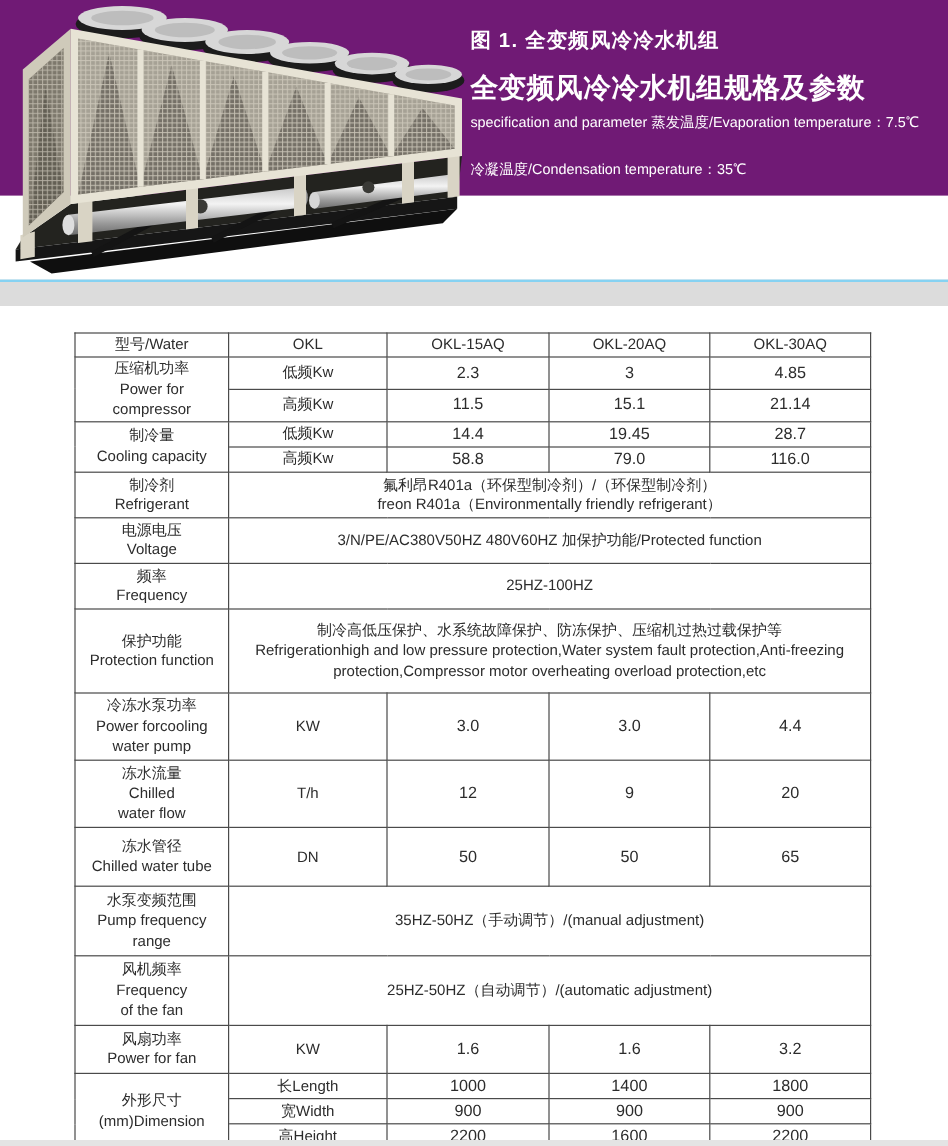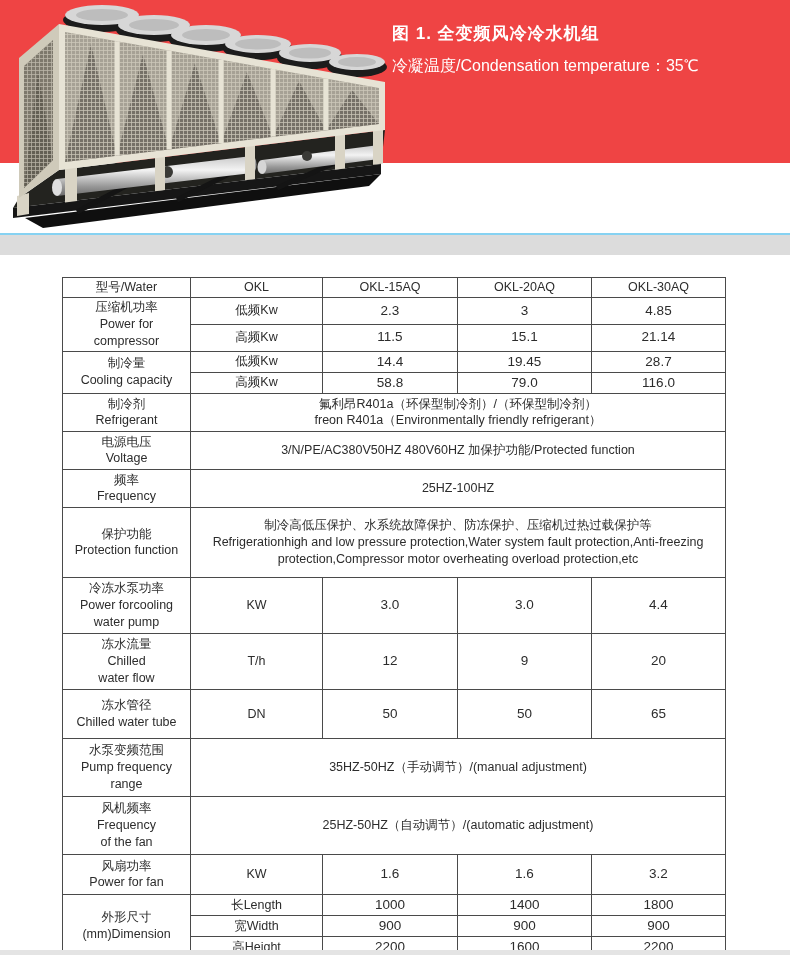--- a/index.html
+++ b/index.html
@@ -1,33 +1,33 @@
 <!DOCTYPE html>
 <html><head>
 <meta charset="utf-8">
 <style>
   html,body{margin:0;padding:0;background:#fff;}
   .page{position:relative;width:790px;height:955px;background:#ffffff;overflow:hidden;
         font-family:"Liberation Sans",sans-serif;}
 
   
-  .hero{position:absolute;left:0;top:0;width:790px;height:163px;background:#ef4444;}
+  .hero{position:absolute;left:0;top:0;width:790px;height:163px;background:#701a75;}
   .band{position:absolute;left:0;top:233px;width:790px;height:22px;background:#dcdcdc;
         border-top:2px solid #86d2f2;box-sizing:border-box;}
   .bottom-strip{position:absolute;left:0;top:950px;width:790px;height:5px;background:#e4e4e4;}
 
   .photo-wrap{position:absolute;left:6px;top:2px;width:384px;height:230px;}
 
   .hero-text{position:absolute;left:392px;top:22px;width:394px;color:#ffffff;}
   .cap-zh{font-size:17px;font-weight:bold;letter-spacing:1px;}
   .cap-en{font-size:12.5px;font-weight:bold;letter-spacing:1.6px;margin-top:10px;}
   .title-zh{font-size:23px;font-weight:bold;letter-spacing:0.5px;margin-top:13px;}
   .sub-line1{font-size:12px;margin-top:10px;}
   .sub-line2{font-size:12px;margin-top:5px;}
-  .cond-line{font-size:16px;margin-top:11px;}
+  .cond-line{font-size:12px;margin-top:22px;}
 
   
   .spec-table{position:absolute;left:62px;top:277px;border-collapse:collapse;table-layout:fixed;}
   .spec-table td{border:1px solid #4a4a4a;text-align:center;vertical-align:middle;
                  white-space:pre-line;color:#2c2c2c;font-size:12.5px;line-height:1.35;
                  padding:1px 4px;overflow:hidden;}
   .spec-table td.val{font-size:13.5px;text-align:center;}
   tr.h19{height:19px}tr.h18{height:18px}tr.h38{height:38px}tr.h70{height:70px}
   tr.h56{height:56px}tr.h49{height:49px}tr.h58{height:58px}tr.h40{height:40px}
 </style>
@@ -138,20 +138,22 @@
             <line x1="214" y1="57.8" x2="214" y2="141"></line>
             <line x1="266" y1="67.1" x2="266" y2="134.7"></line>
             <line x1="319" y1="76.5" x2="319" y2="128.3"></line>
           </g>
         </g>
       </svg>
     </div>
 
     <div class="hero-text">
       <div class="cap-zh">图 1.  全变频风冷冷水机组</div>
+      <div class="title-zh">全变频风冷冷水机组规格及参数</div>
+      <div class="sub-line2">specification and parameter  蒸发温度/Evaporation temperature：7.5℃</div>
       <div class="cond-line">冷凝温度/Condensation temperature：35℃</div>
     </div>
   </div>
 
   <div class="band"></div>
 
   <table class="spec-table">
     <colgroup>
       <col style="width:128px">
         <col style="width:132px">

